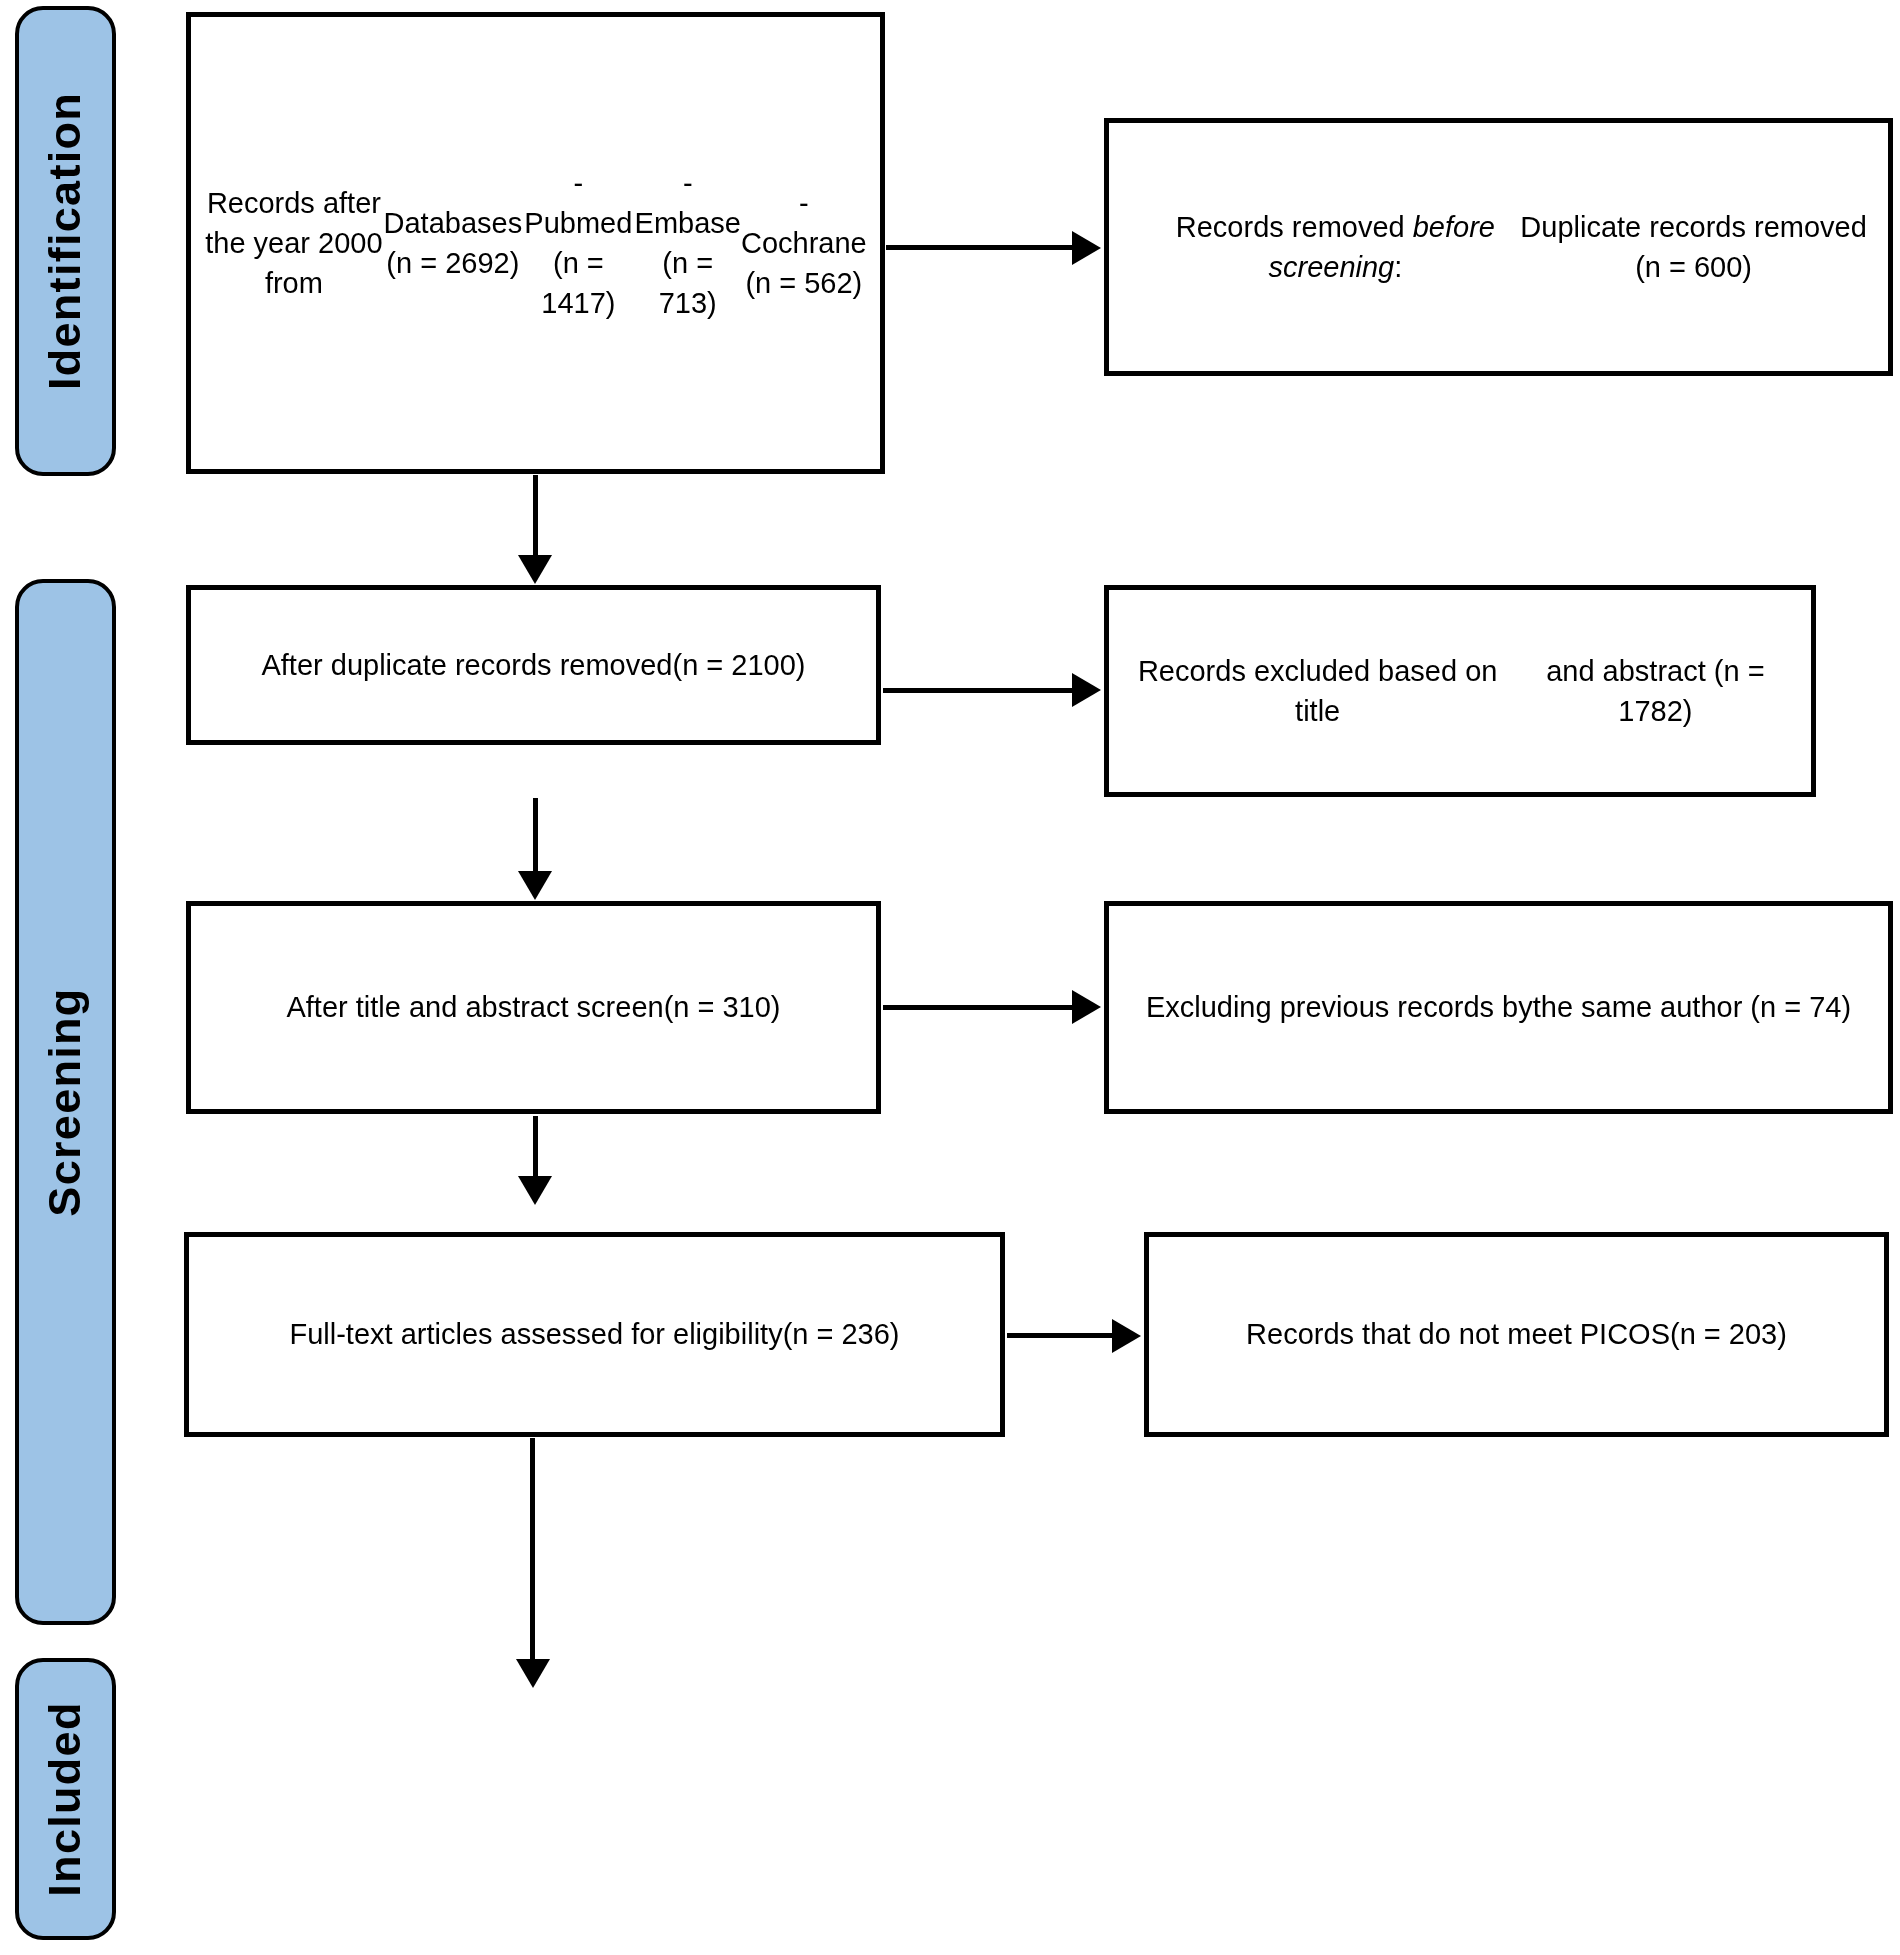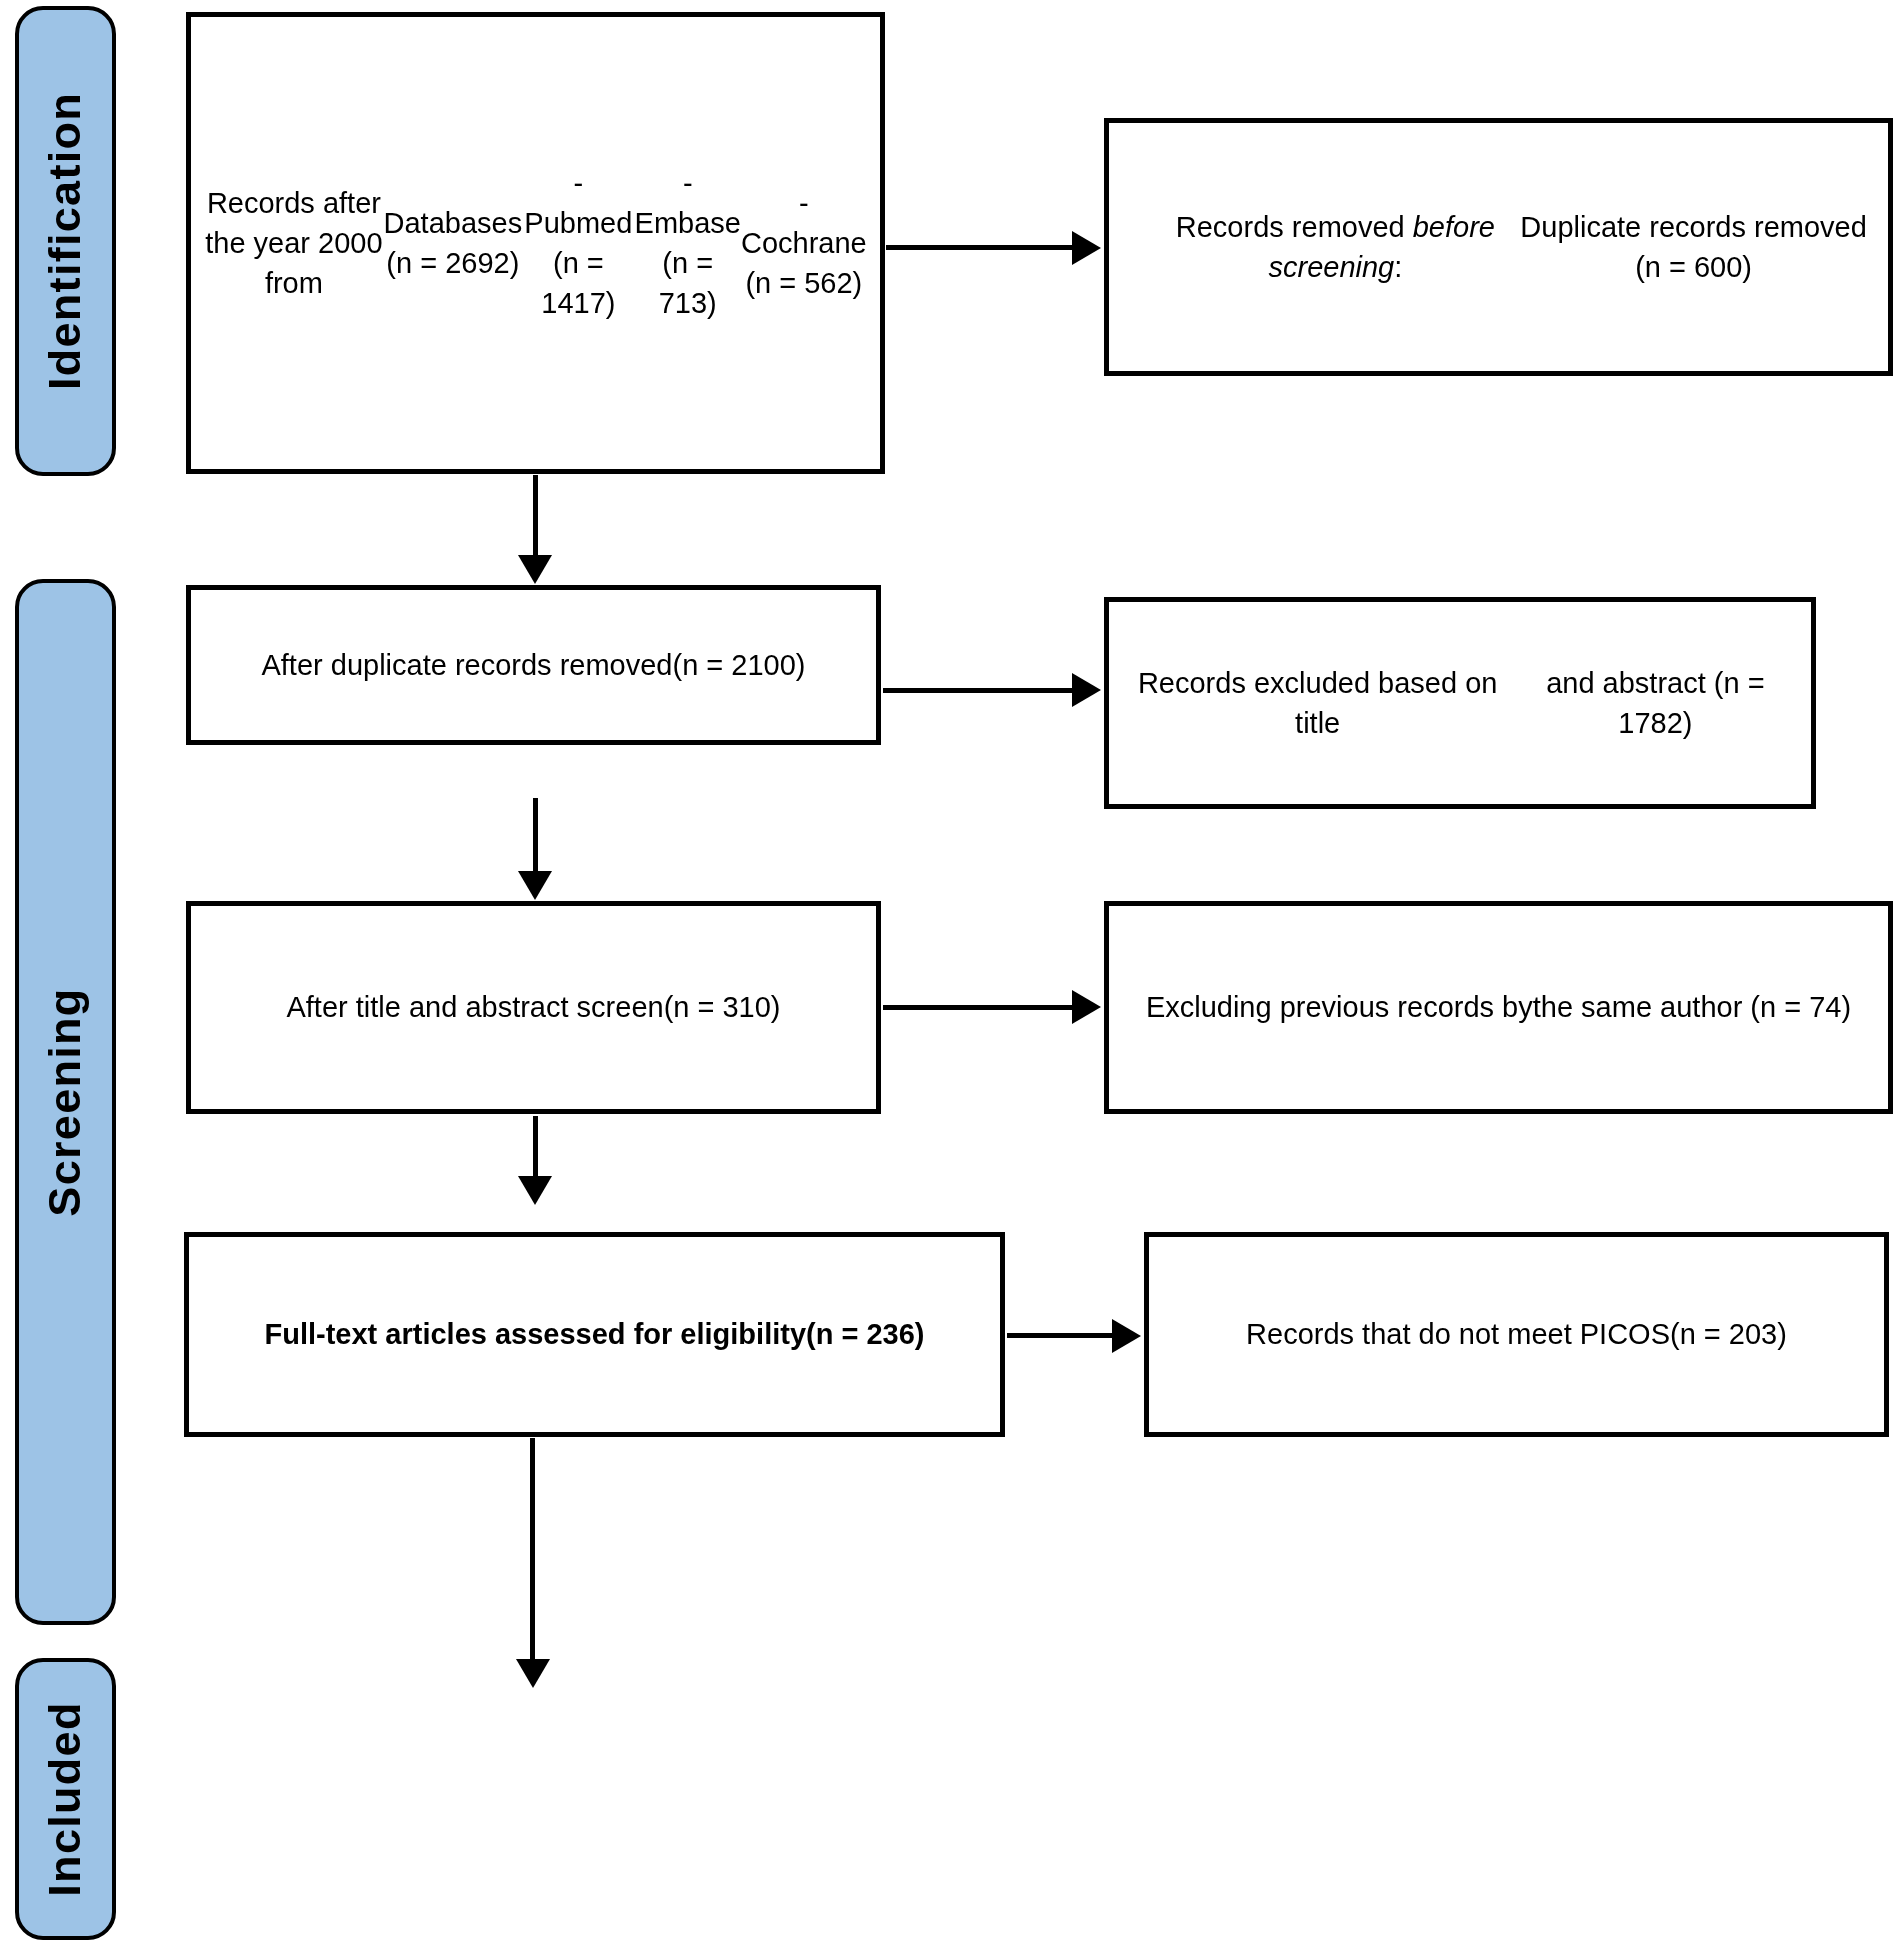--- a/index.html
+++ b/index.html
@@ -94,36 +94,36 @@
   <div class="pbox" style="left:1104px; top:118px; width:789px; height:258px;">
     <span class="inline-ln"><span>Records removed </span><span class="it">before screening</span><span>:</span></span>
     <span class="ln">Duplicate records removed (n = 600)</span>
   </div>
 
   <div class="pbox" style="left:186px; top:585px; width:695px; height:160px;">
     <span class="ln">After duplicate records removed</span>
     <span class="ln">(n = 2100)</span>
   </div>
 
-  <div class="pbox" style="left:1104px; top:585px; width:712px; height:212px;margin-top:12px;">
+  <div class="pbox" style="left:1104px; top:585px; width:712px; height:212px;">
     <span class="ln">Records excluded based on title</span>
     <span class="ln">and abstract (n = 1782)</span>
   </div>
 
   <div class="pbox" style="left:186px; top:901px; width:695px; height:213px;">
     <span class="ln">After title and abstract screen</span>
     <span class="ln">(n = 310)</span>
   </div>
 
   <div class="pbox" style="left:1104px; top:901px; width:789px; height:213px;">
     <span class="ln">Excluding previous records by</span>
     <span class="ln">the same author (n = 74)</span>
   </div>
 
-  <div class="pbox" style="left:184px; top:1232px; width:821px; height:205px;font-weight:bold;">
+  <div class="pbox" style="left:184px; top:1232px; width:821px; height:205px;">
     <span class="ln">Full-text articles assessed for eligibility</span>
     <span class="ln">(n = 236)</span>
   </div>
 
   <div class="pbox" style="left:1144px; top:1232px; width:745px; height:205px;">
     <span class="ln">Records that do not meet PICOS</span>
     <span class="ln">(n = 203)</span>
   </div>
 
 

